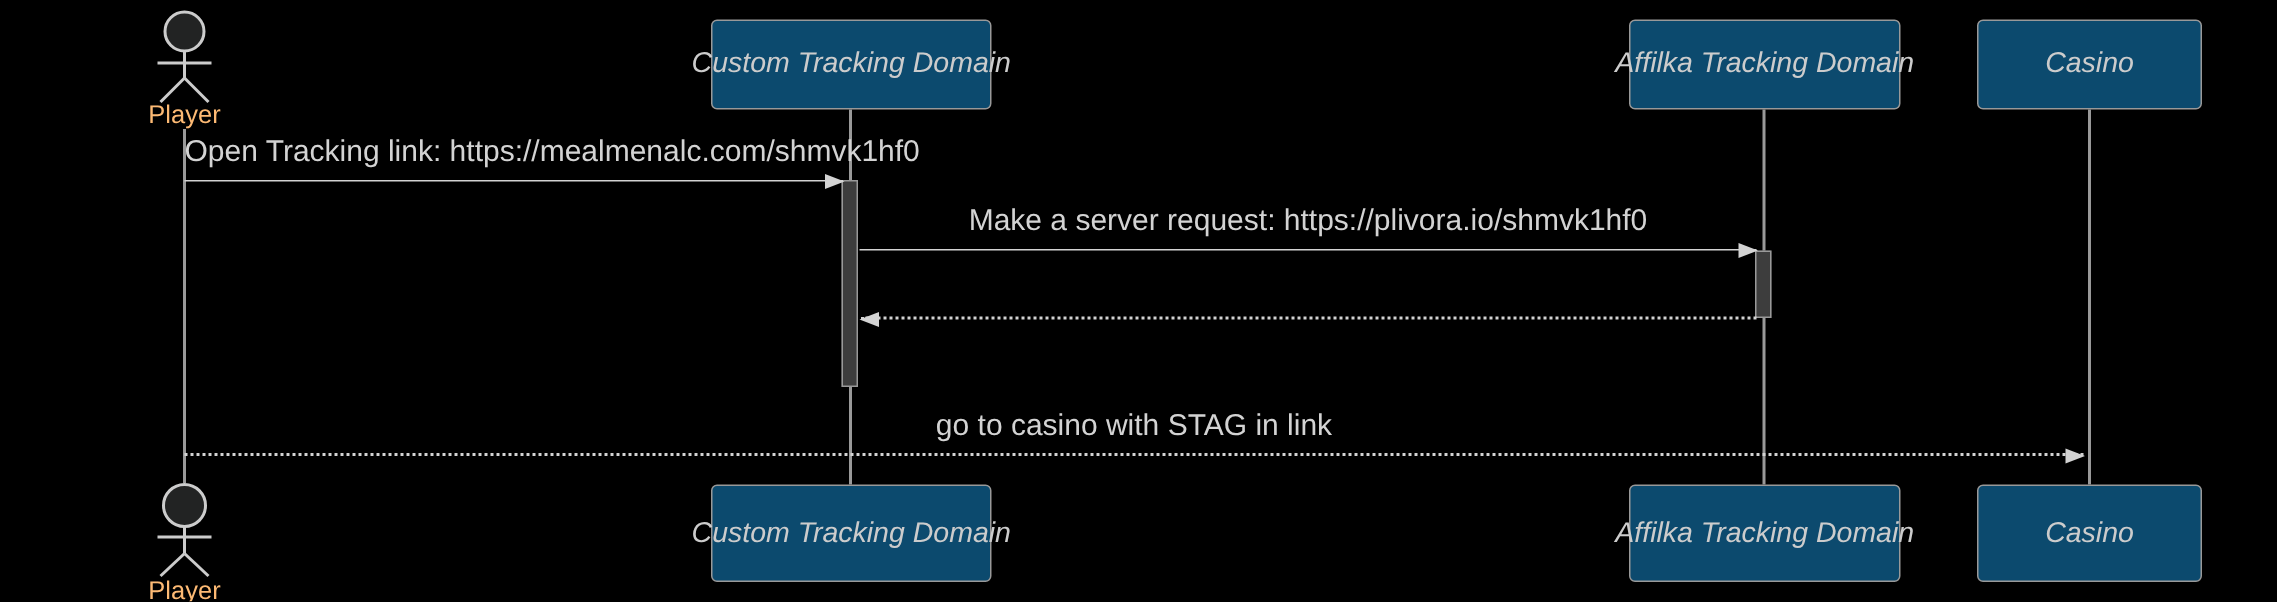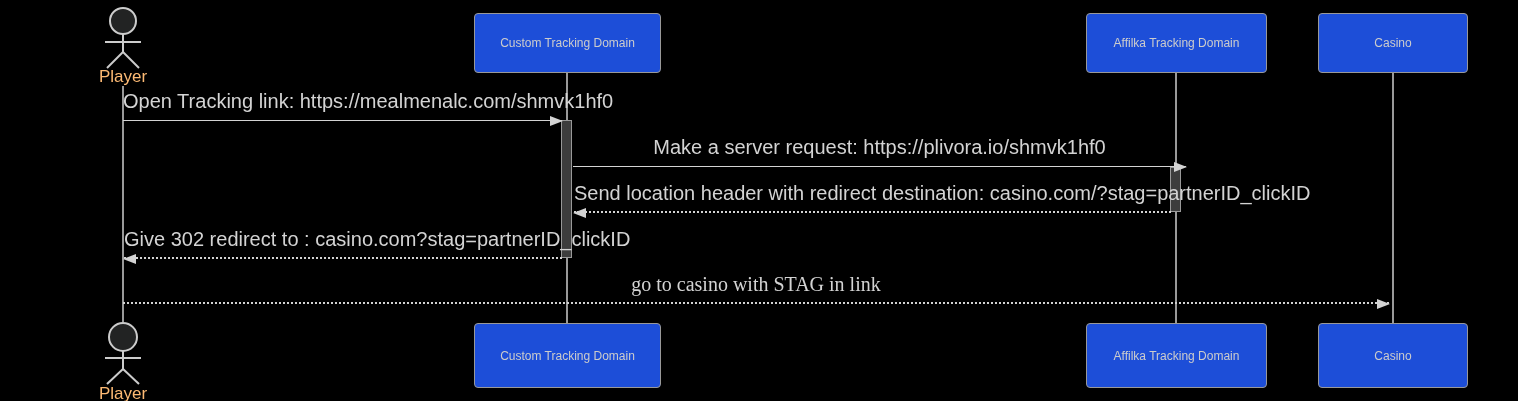--- a/index.html
+++ b/index.html
@@ -4,24 +4,25 @@
 <style>
   html,body { margin:0; padding:0; background:#000; }
   .canvas {
     position:relative; width:1518px; height:401px;
     background:#000000; overflow:hidden;
     font-family:"Liberation Sans", sans-serif;
   }
   
   .pbox {
     position:absolute; box-sizing:border-box;
-    background:#1d4ed8; border:1.5px solid #999999; border-radius:4px;
-    color:#cccccc; font-size:12px;
+    background:#0c4a6e; border:1.5px solid #999999; border-radius:4px;
+    color:#cccccc; font-size:19px;
     display:flex; align-items:center; justify-content:center;
     white-space:nowrap;
+    font-style:italic;
   }
   
   .lifeline { position:absolute; width:2px; background:#999999; }
   
   .activation {
     position:absolute; box-sizing:border-box; width:11px;
     background:#3d3d3d; border:1.5px solid #999999;
   }
   
   .msg { position:absolute; height:26px; color:#d3d3d3; font-size:20px; }
@@ -91,41 +92,34 @@
   <div class="activation" style="left:561px;  top:120px; height:138px;"></div>
   <div class="activation" style="left:1170px; top:167px; height:45px;"></div>
 
   <div class="msg solid" style="left:123px; top:95px; width:439px;">
     <div class="label">Open Tracking link: https://mealmenalc.com/shmvk1hf0</div>
     <div class="line">
       <div class="arrow right"></div>
     </div>
   </div>
 
-  <div class="msg solid" style="left:573px; top:141px; width:598px;padding-left:15px;">
+  <div class="msg solid" style="left:573px; top:141px; width:598px;">
     <div class="label">Make a server request: https://plivora.io/shmvk1hf0</div>
     <div class="line">
       <div class="arrow right"></div>
     </div>
   </div>
 
   <div class="msg dashed" style="left:574px; top:187px; width:597px;">
-    <div class="label">Send location header with redirect destination: casino.com/?stag=partnerID_clickID</div>
     <div class="line">
       <div class="arrow left"></div>
     </div>
   </div>
 
-  <div class="msg dashed" style="left:124px; top:233px; width:438px;">
-    <div class="label">Give 302 redirect to : casino.com?stag=partnerID_clickID</div>
-    <div class="line">
-      <div class="arrow left"></div>
-    </div>
-  </div>
 
-  <div class="msg dashed" style="left:123px; top:278px; width:1266px;font-family:Liberation Serif, serif;">
+  <div class="msg dashed" style="left:123px; top:278px; width:1266px;">
     <div class="label">go to casino with STAG in link</div>
     <div class="line">
       <div class="arrow right"></div>
     </div>
   </div>
 
 </div>
 
 </body></html>

